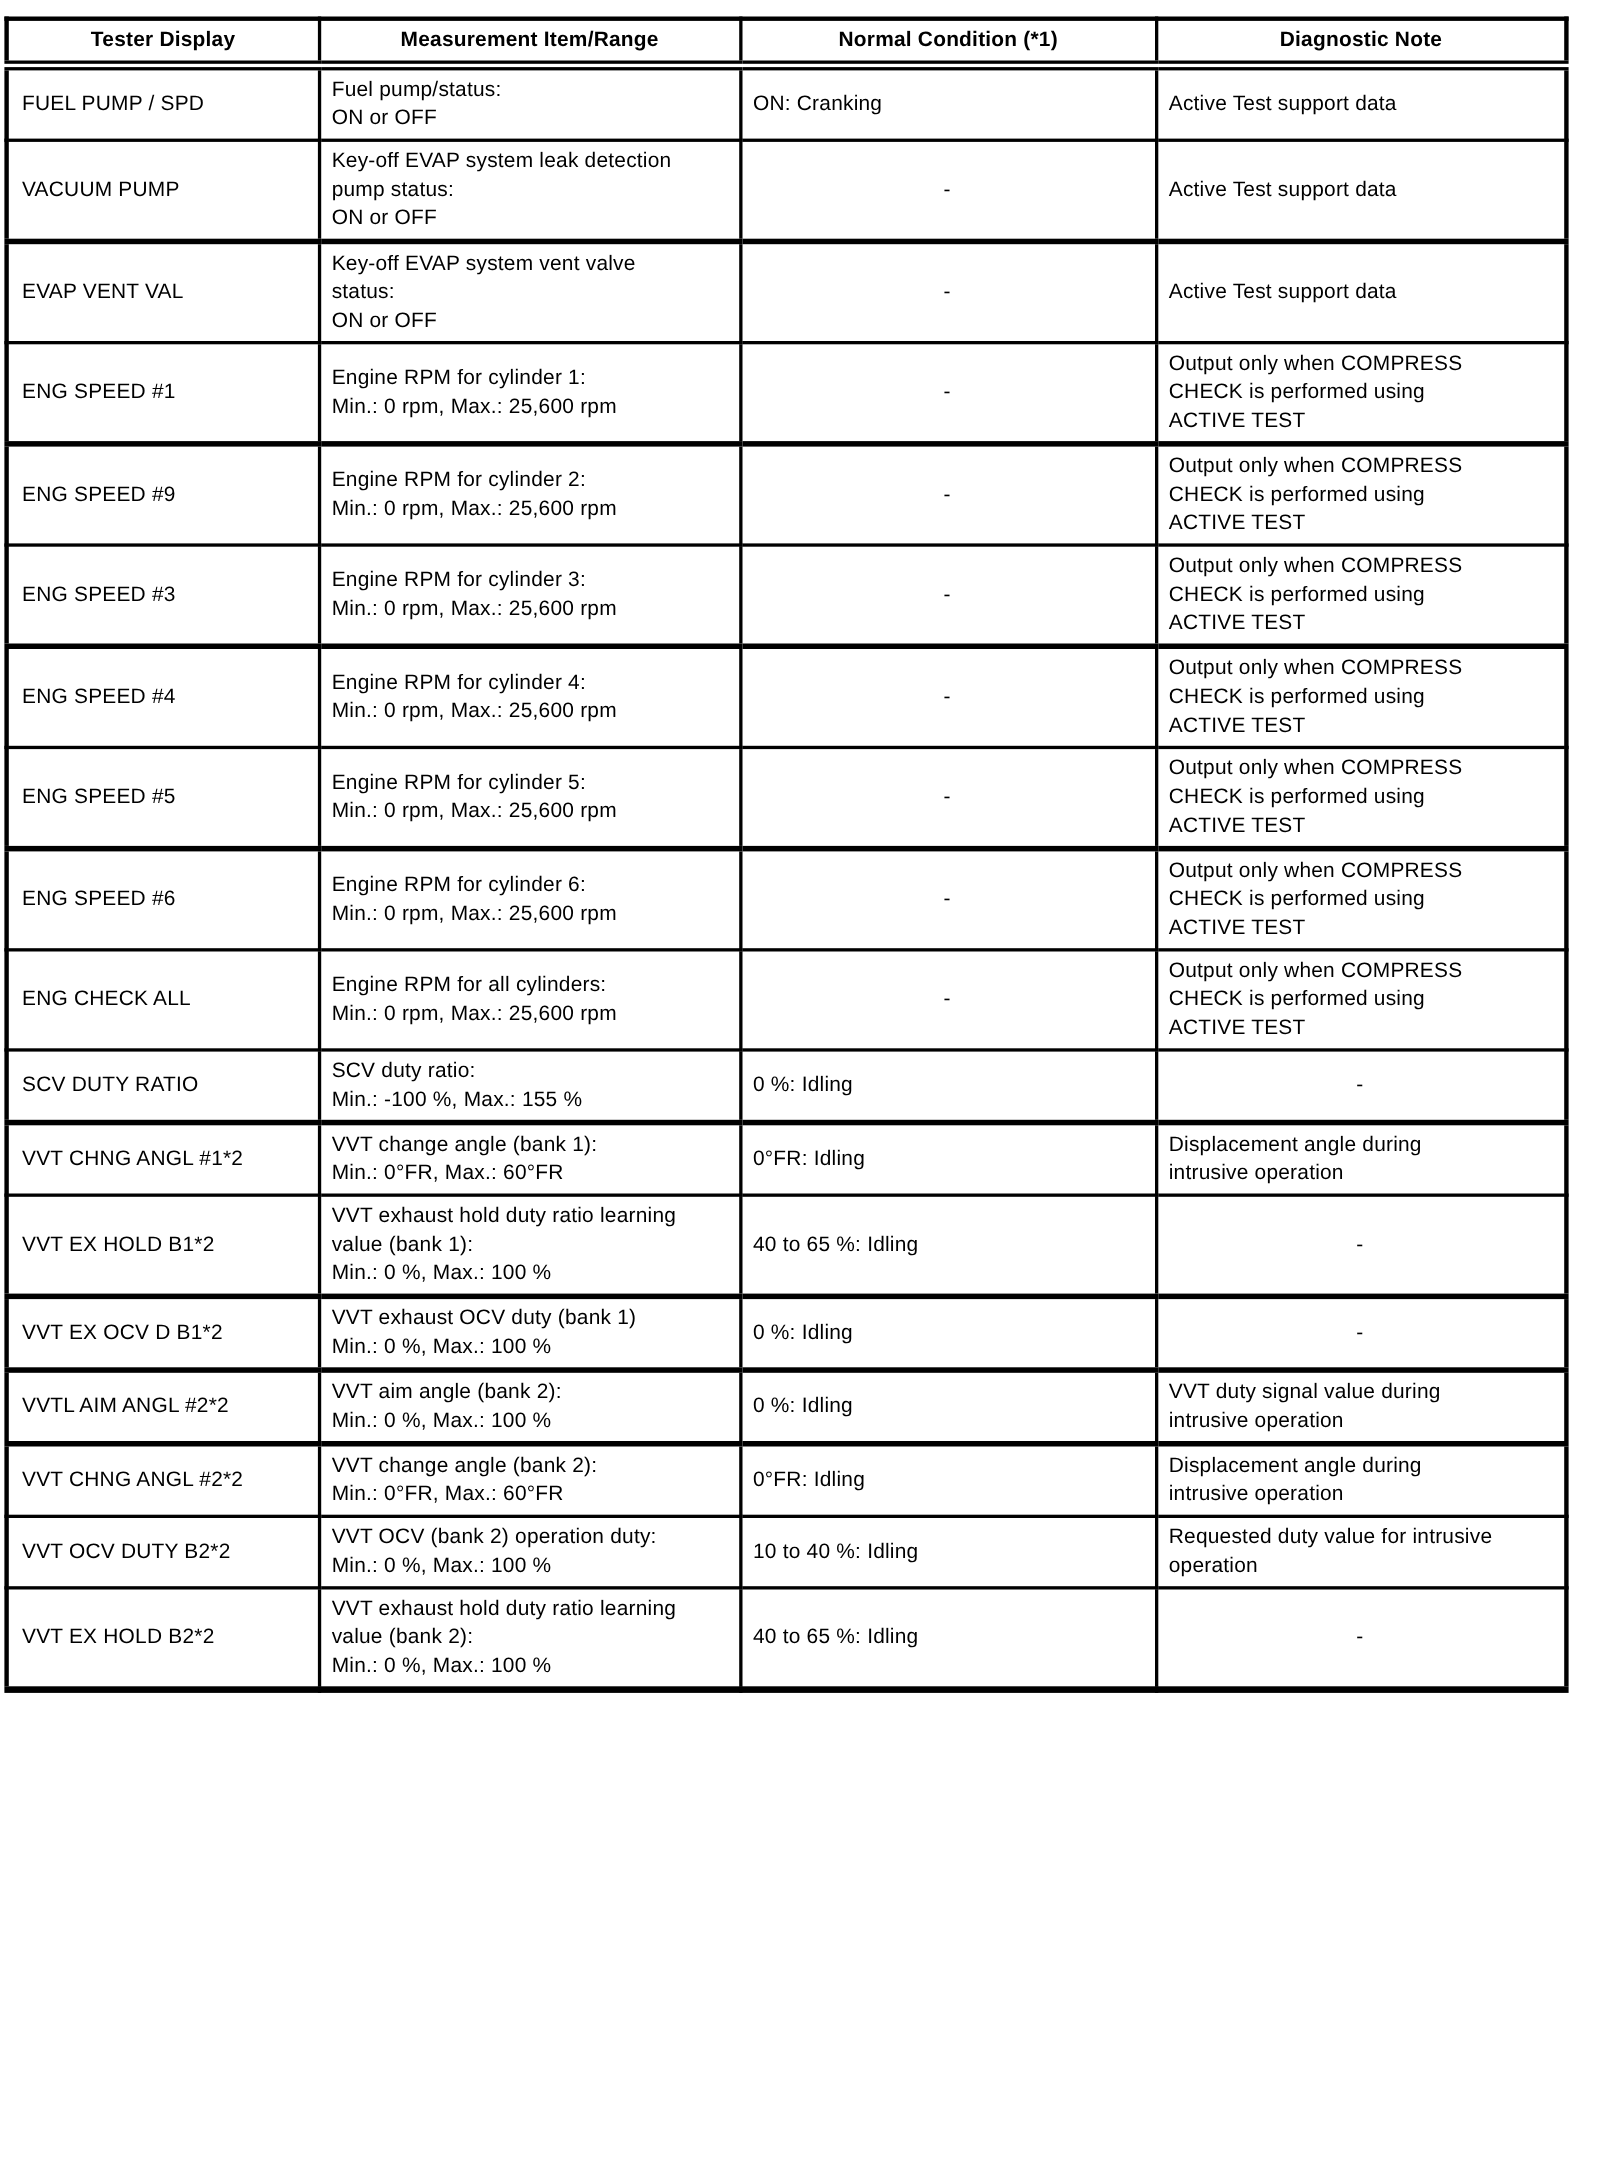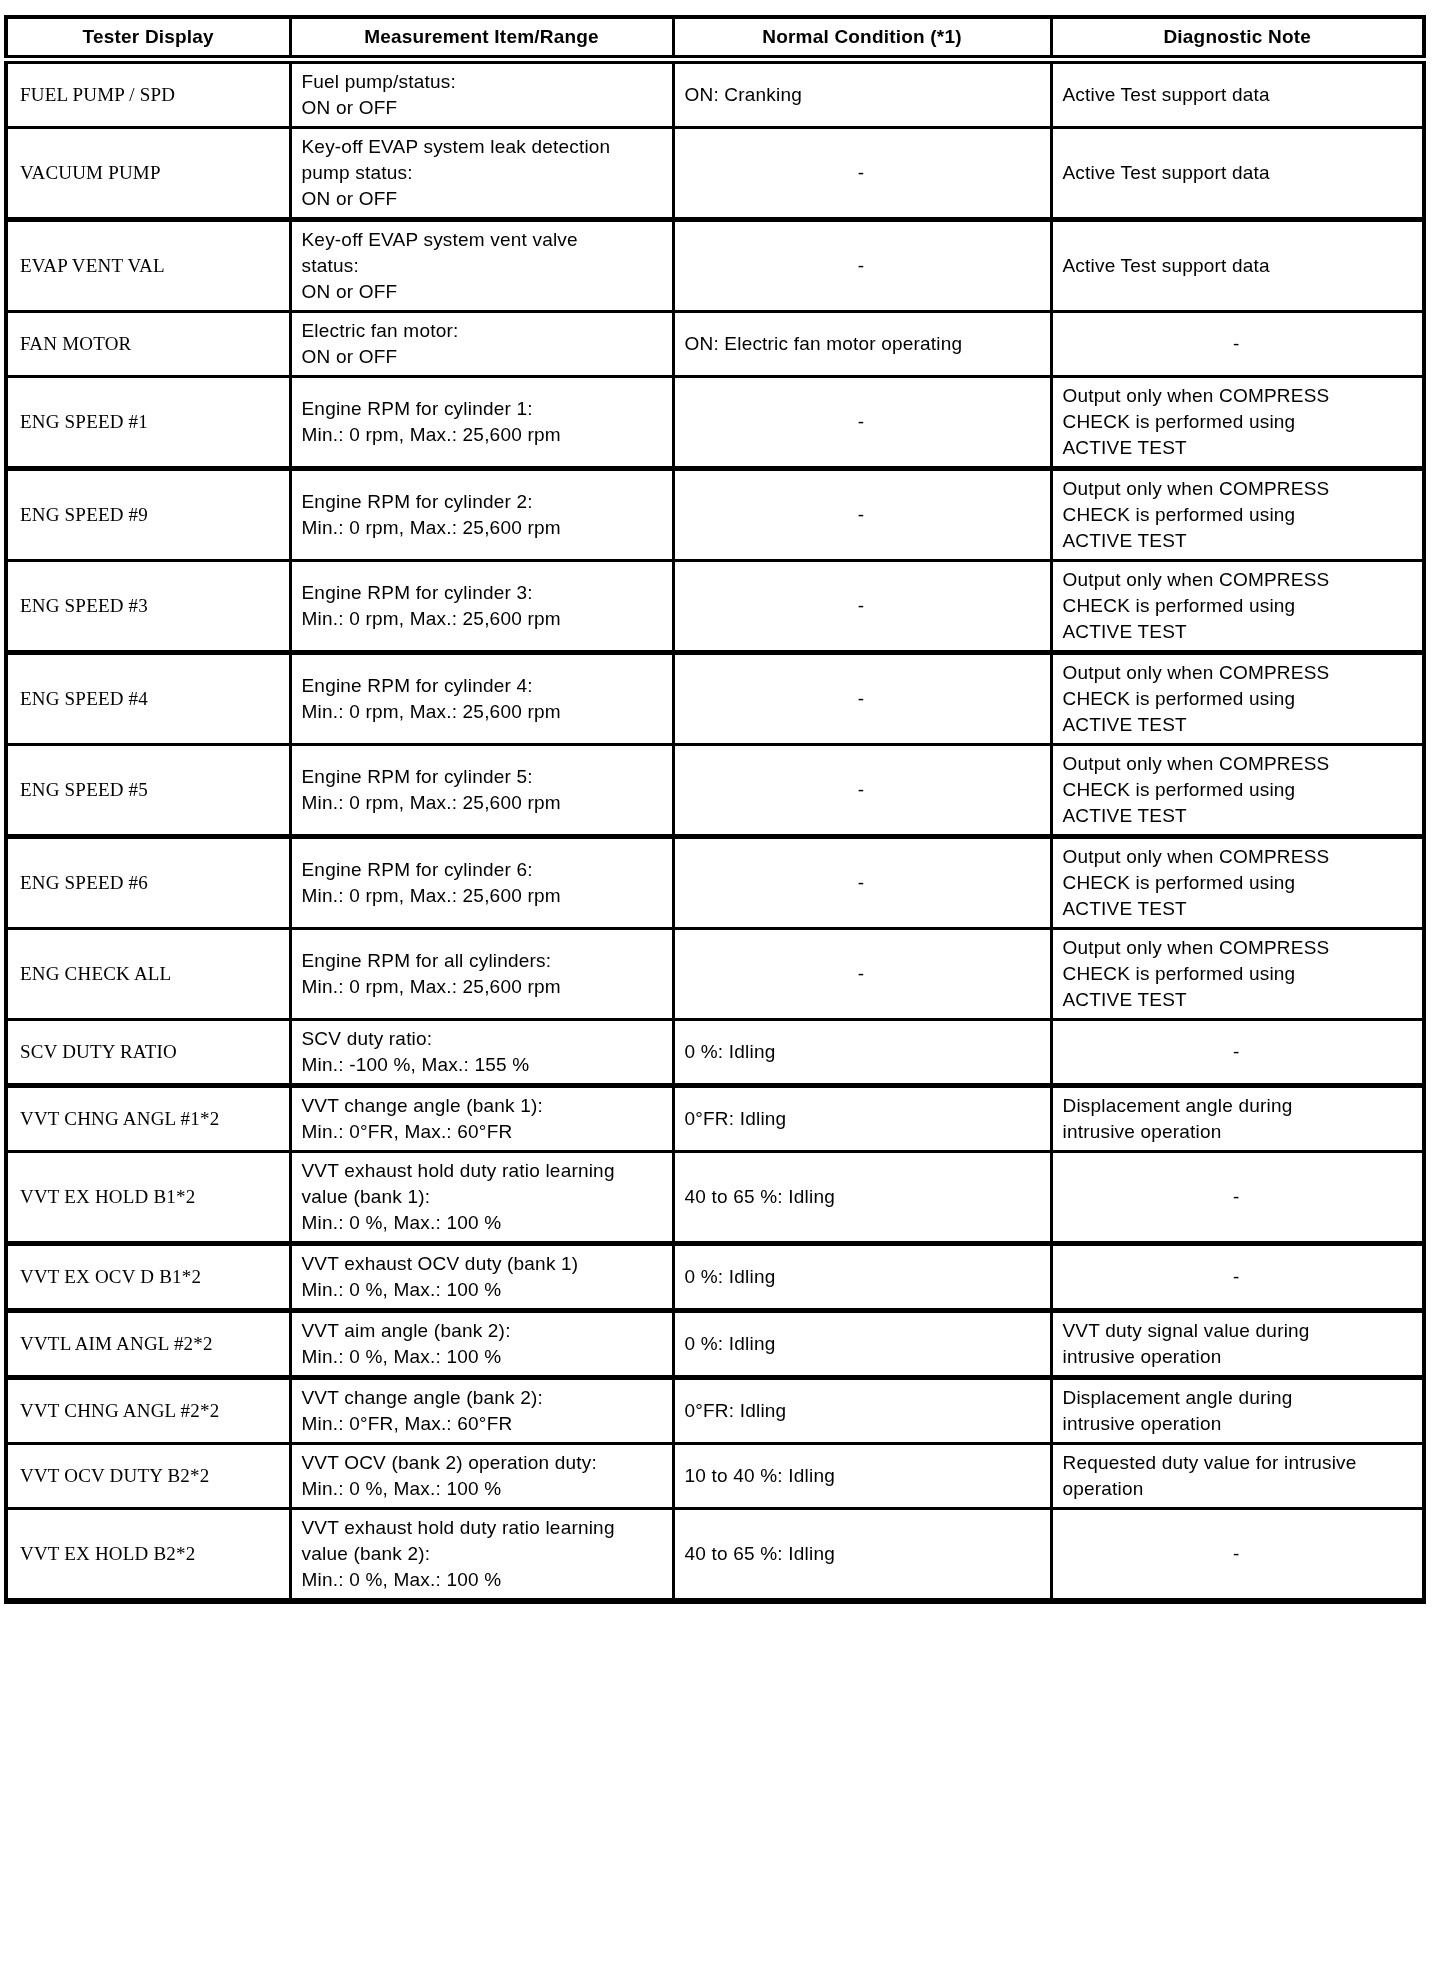--- a/index.html
+++ b/index.html
@@ -39,21 +39,21 @@
     letter-spacing: 0.2px;
   }
   td {
     font-size: 19px;
     line-height: 26px;
     letter-spacing: 0.2px;
     text-align: left;
     padding: 5px 6px 5px 10px;
     white-space: pre-line;
   }
-  td.col-tester { padding-left: 12px; font-family: Liberation Serif, serif; }
+  td.col-tester { padding-left: 12px; }
   td.dash-cell { text-align: center; padding-left: 4px; }
   tr.divider-thick td { border-bottom-width: 5px; }
   tr.divider-thin td { border-bottom-width: 3px; }
 </style>
 </head>
 <body>
 
 <div class="page">
   <table class="data-table">
     <colgroup>
@@ -87,27 +87,20 @@
     <td class="col-note">Active Test support data</td>
   </tr>
         <tr class="divider-thin">
     <td class="col-tester">EVAP VENT VAL</td>
     <td class="col-measurement">Key-off EVAP system vent valve
 status:
 ON or OFF</td>
     <td class="col-normal dash-cell">-</td>
     <td class="col-note">Active Test support data</td>
   </tr>
-        <tr class="divider-thin">
-    <td class="col-tester">FAN MOTOR</td>
-    <td class="col-measurement">Electric fan motor:
-ON or OFF</td>
-    <td class="col-normal">ON: Electric fan motor operating</td>
-    <td class="col-note dash-cell">-</td>
-  </tr>
         <tr class="divider-thick">
     <td class="col-tester">ENG SPEED #1</td>
     <td class="col-measurement">Engine RPM for cylinder 1:
 Min.: 0 rpm, Max.: 25,600 rpm</td>
     <td class="col-normal dash-cell">-</td>
     <td class="col-note">Output only when COMPRESS
 CHECK is performed using
 ACTIVE TEST</td>
   </tr>
         <tr class="divider-thin">

